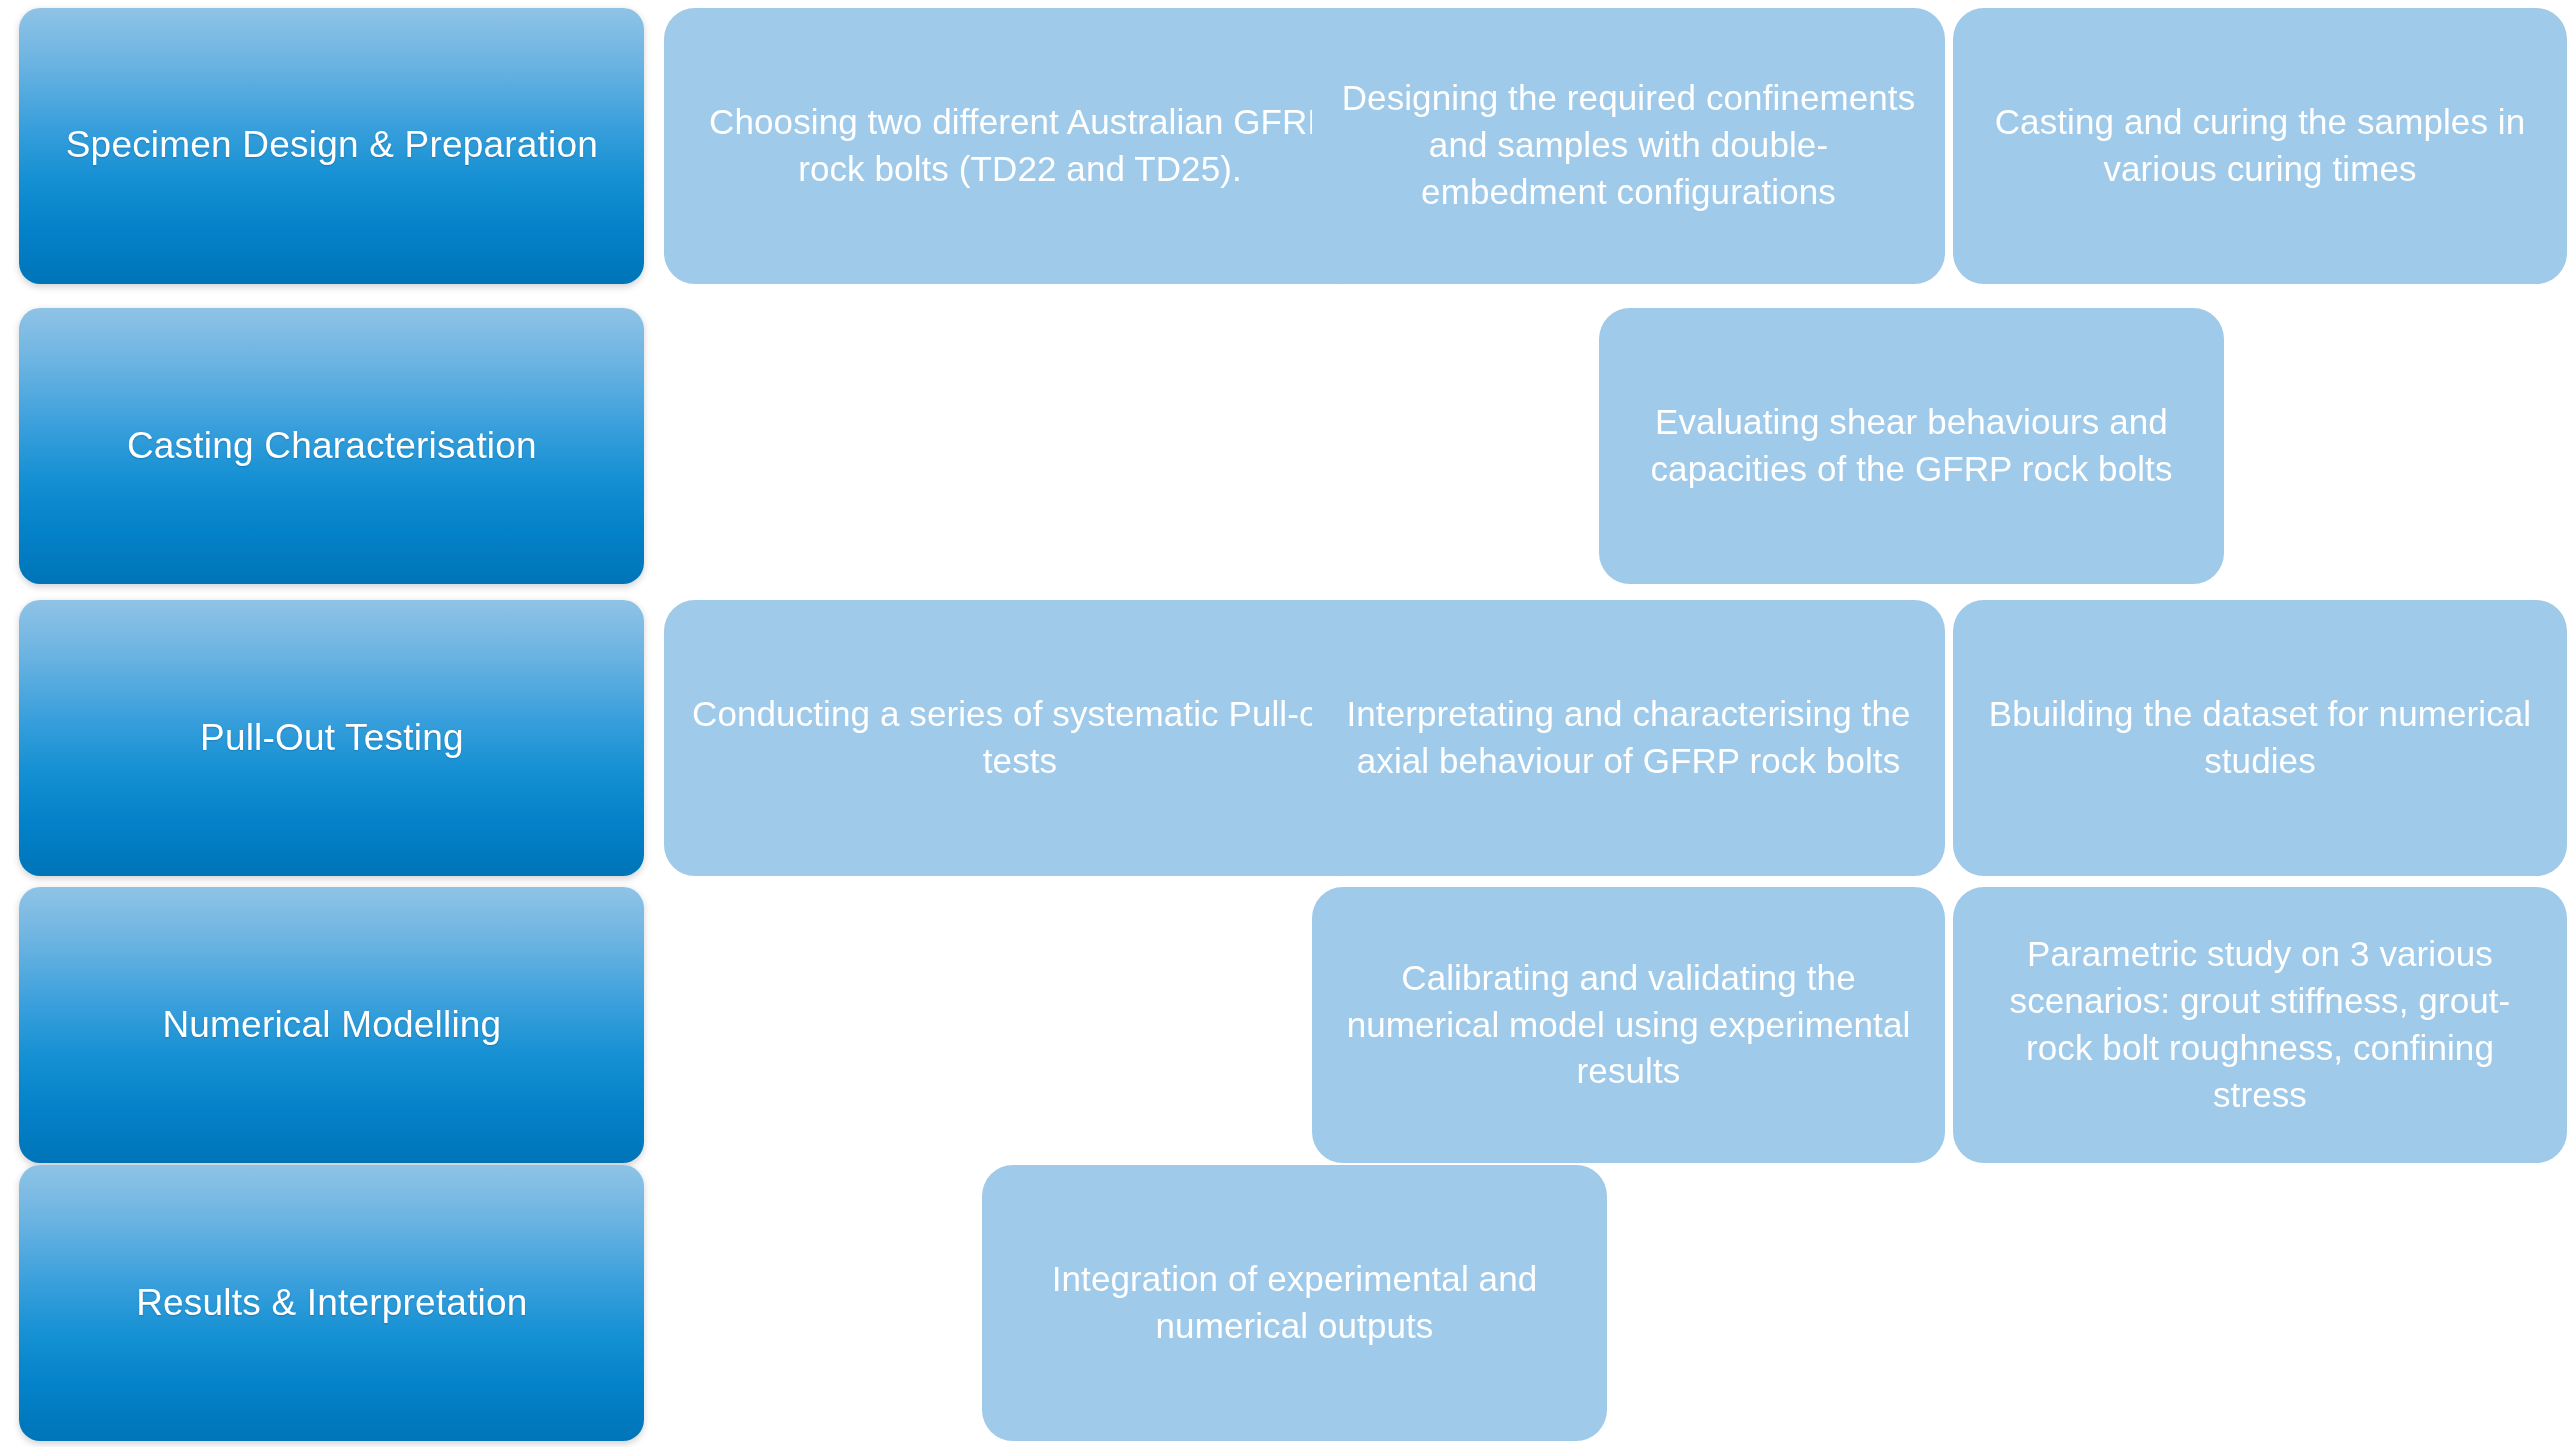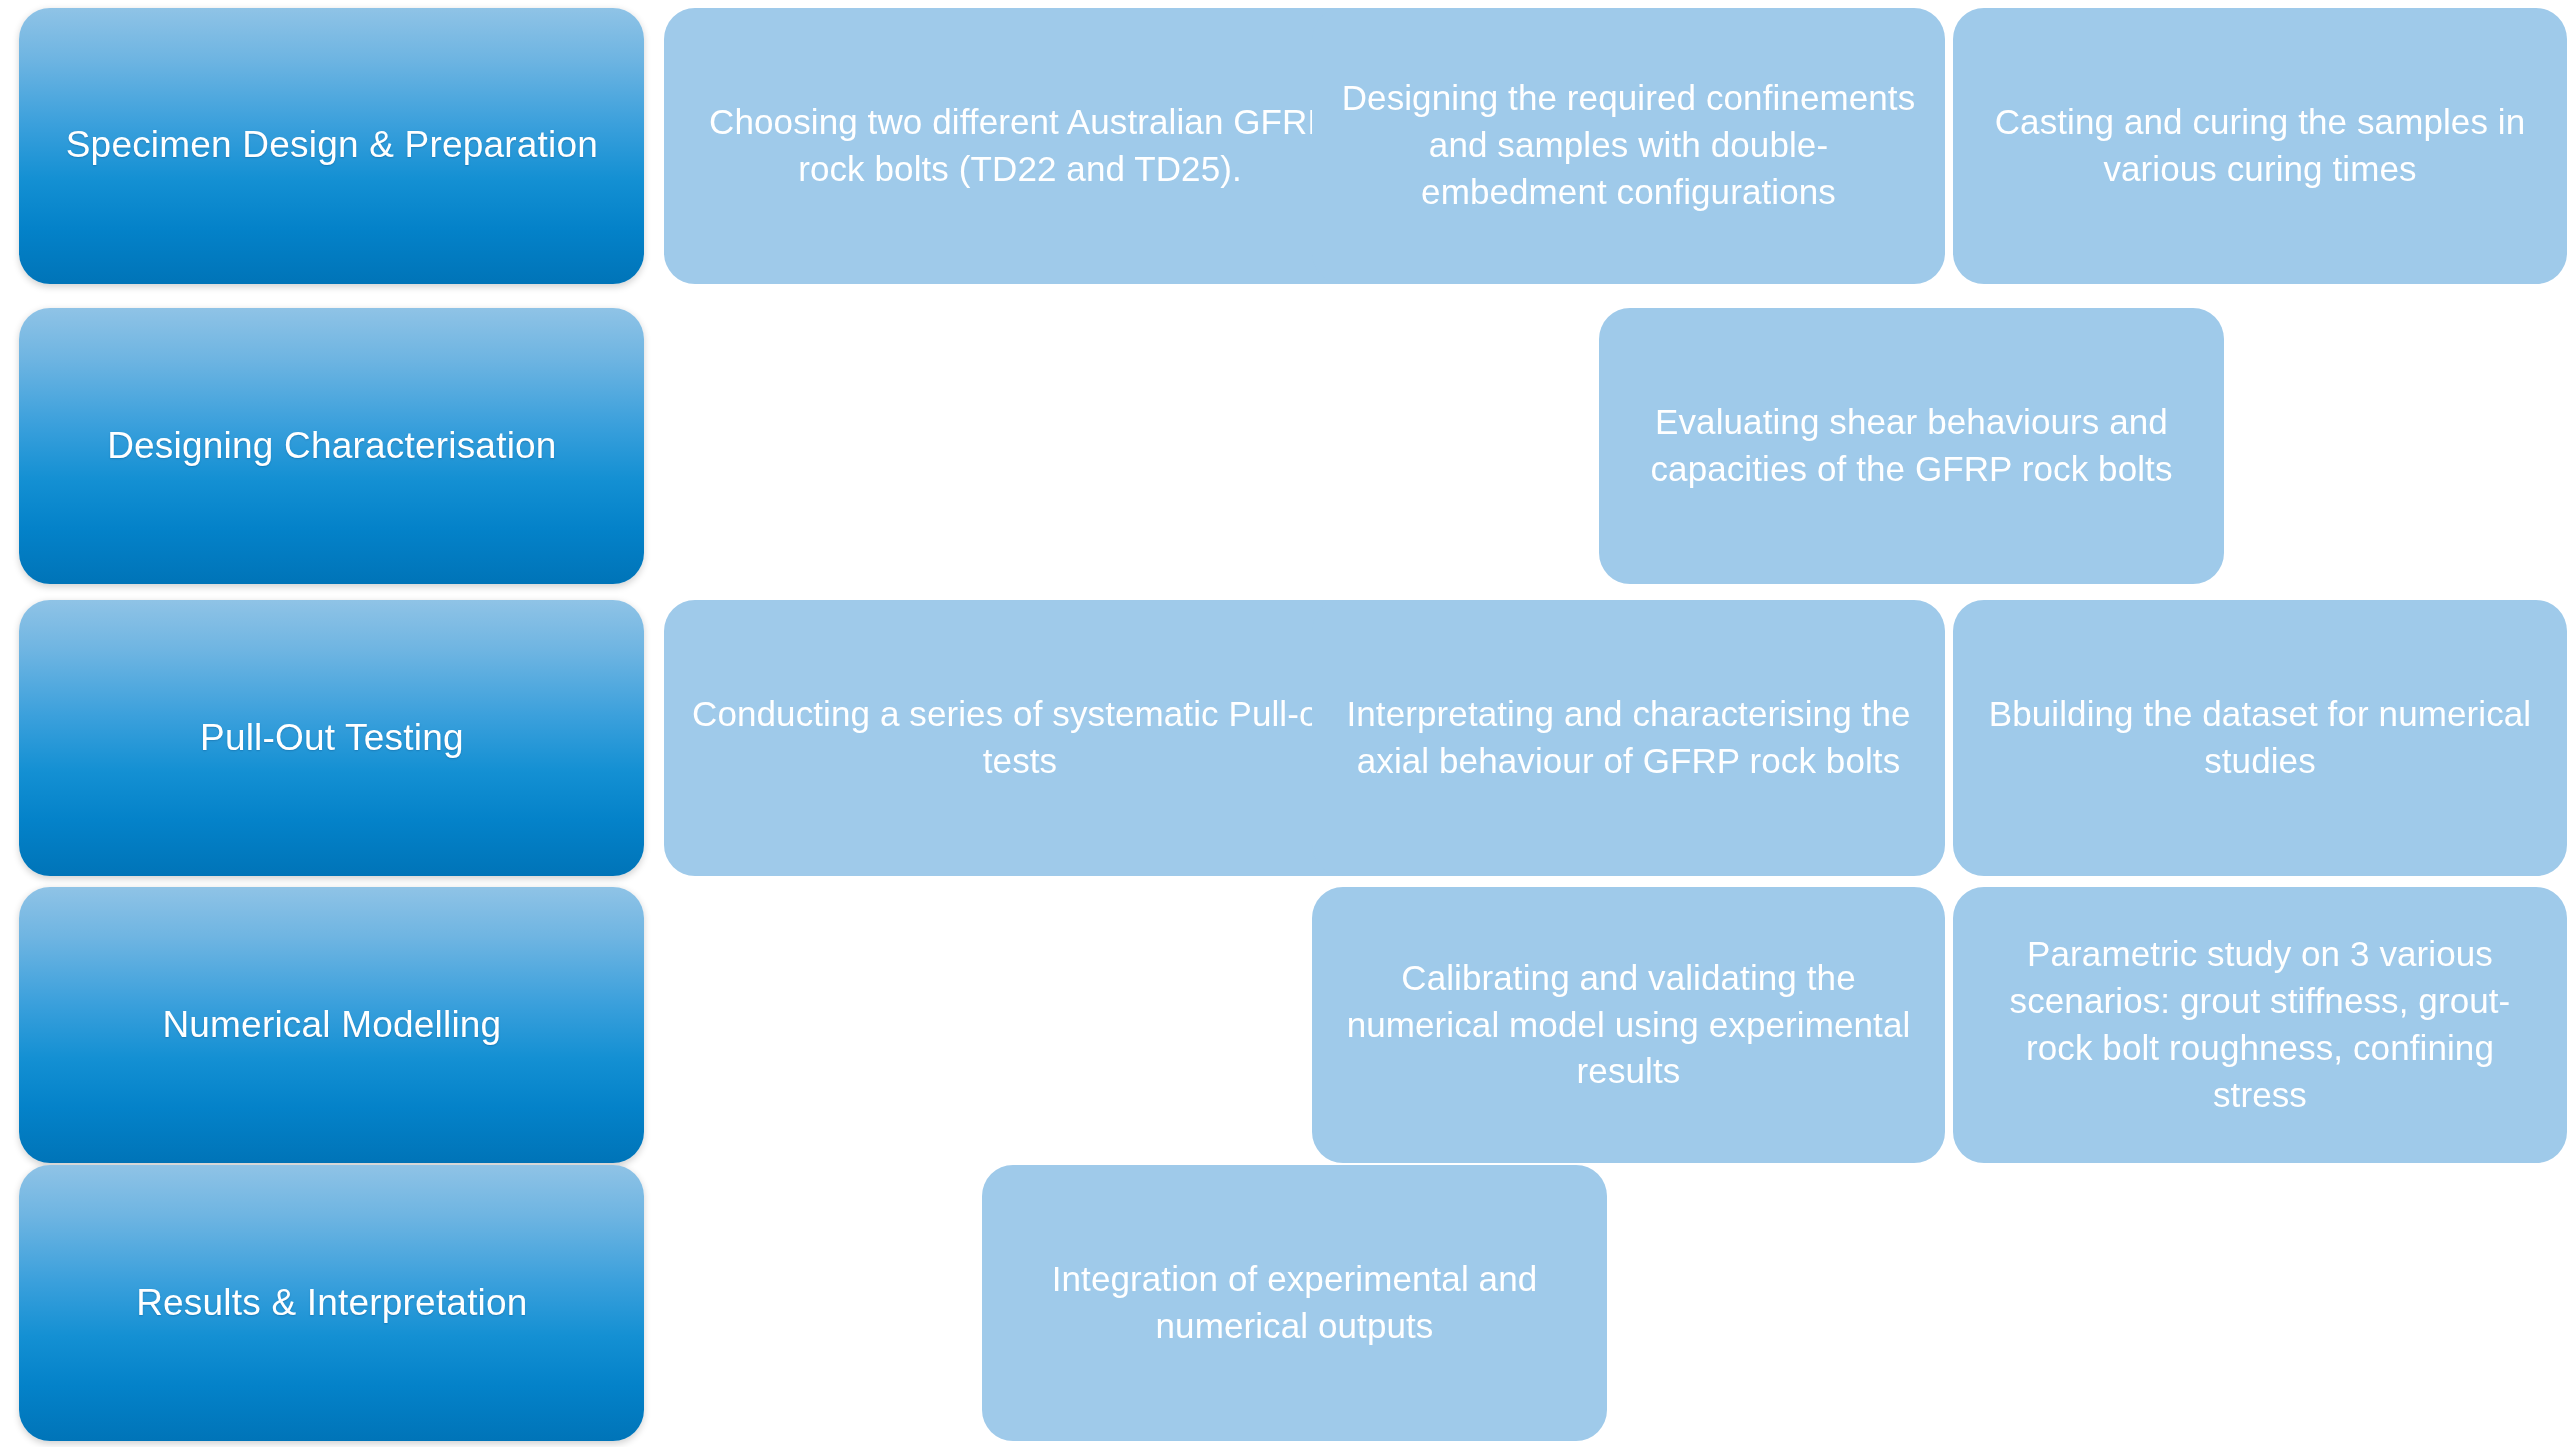--- a/index.html
+++ b/index.html
@@ -34,21 +34,21 @@
   .row-4 { top: 887px; }
   .row-5 { top: 1165px; }
 
   
   .stage-box {
     position: absolute;
     left: 19.4px;
     top: 0;
     width: 625px;
     height: 276px;
-    border-radius: 31px;
+    border-radius: 21px;
     background: linear-gradient(to bottom,
                 #8FC3E6 0%,
                 #6FB5E2 18%,
                 #3BA0DC 42%,
                 #1490D3 62%,
                 #0482C9 80%,
                 #0074B8 100%);
     box-shadow: 0 2.3px 7px rgba(0,0,0,0.18);
     display: flex;
     align-items: center;
@@ -112,21 +112,21 @@
     <div class="task-box col-c">
       <span class="task-label">Casting and curing the samples in various curing times</span>
     </div>
     <div class="task-box col-b">
       <span class="task-label">Designing the required confinements and samples with double-embedment configurations</span>
     </div>
   </div>
 
   <div class="row row-2">
     <div class="stage-box">
-      <span class="stage-label">Designing Characterisation</span>
+      <span class="stage-label">Casting Characterisation</span>
     </div>
     <div class="task-box col-n">
       <span class="task-label">Evaluating shear behaviours and capacities of the GFRP rock bolts</span>
     </div>
   </div>
 
   <div class="row row-3">
     <div class="stage-box">
       <span class="stage-label">Pull-Out Testing</span>
     </div>

